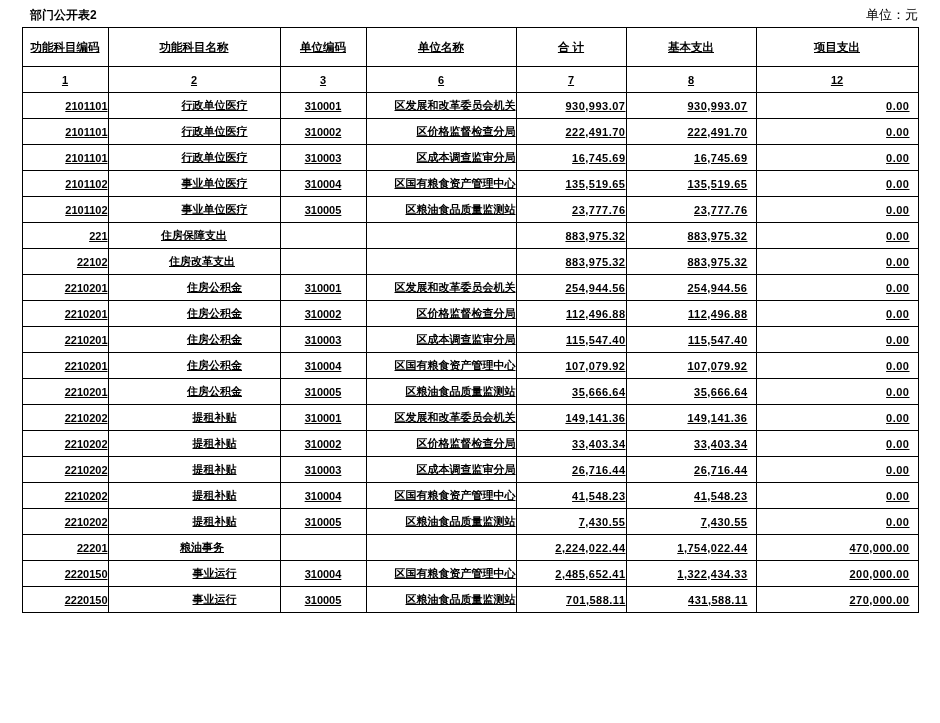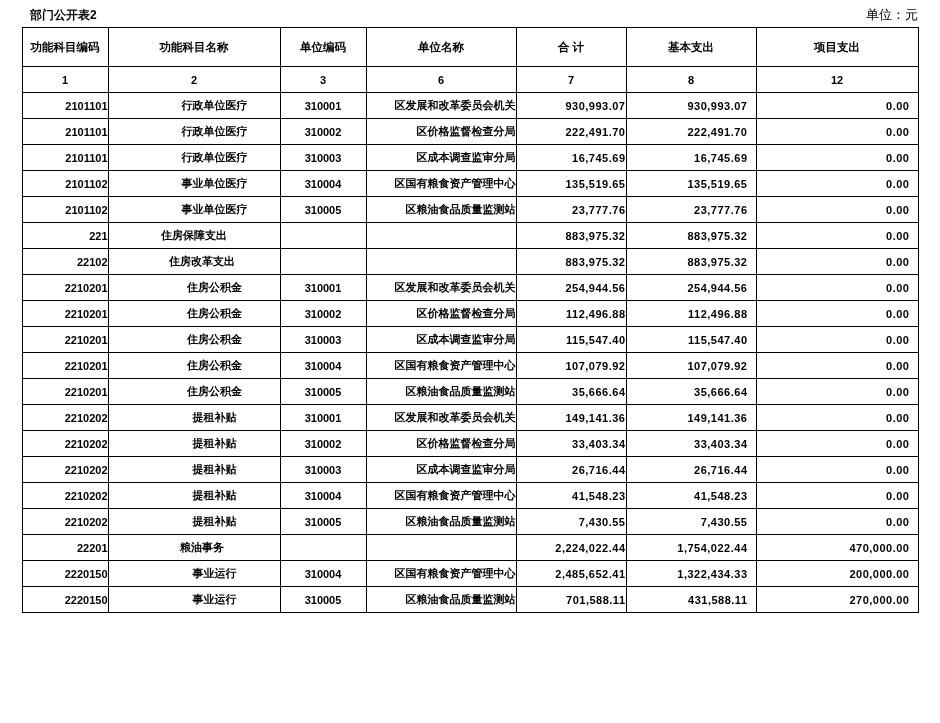--- a/index.html
+++ b/index.html
@@ -43,20 +43,21 @@
   }
   .meta-right {
     font-size: 13px;
     margin-left: 45px;
   }
   table.budget {
     border-collapse: collapse;
     margin: 0 auto;
     width: 896px;
     table-layout: fixed;
+    text-decoration: underline;
   }
   table.budget th, table.budget td {
     border: 1px solid #000000;
     font-size: 11px;
     font-family: "Liberation Sans", sans-serif;
     padding: 0;
     vertical-align: middle;
   }
   table.budget th {
     font-weight: bold;

